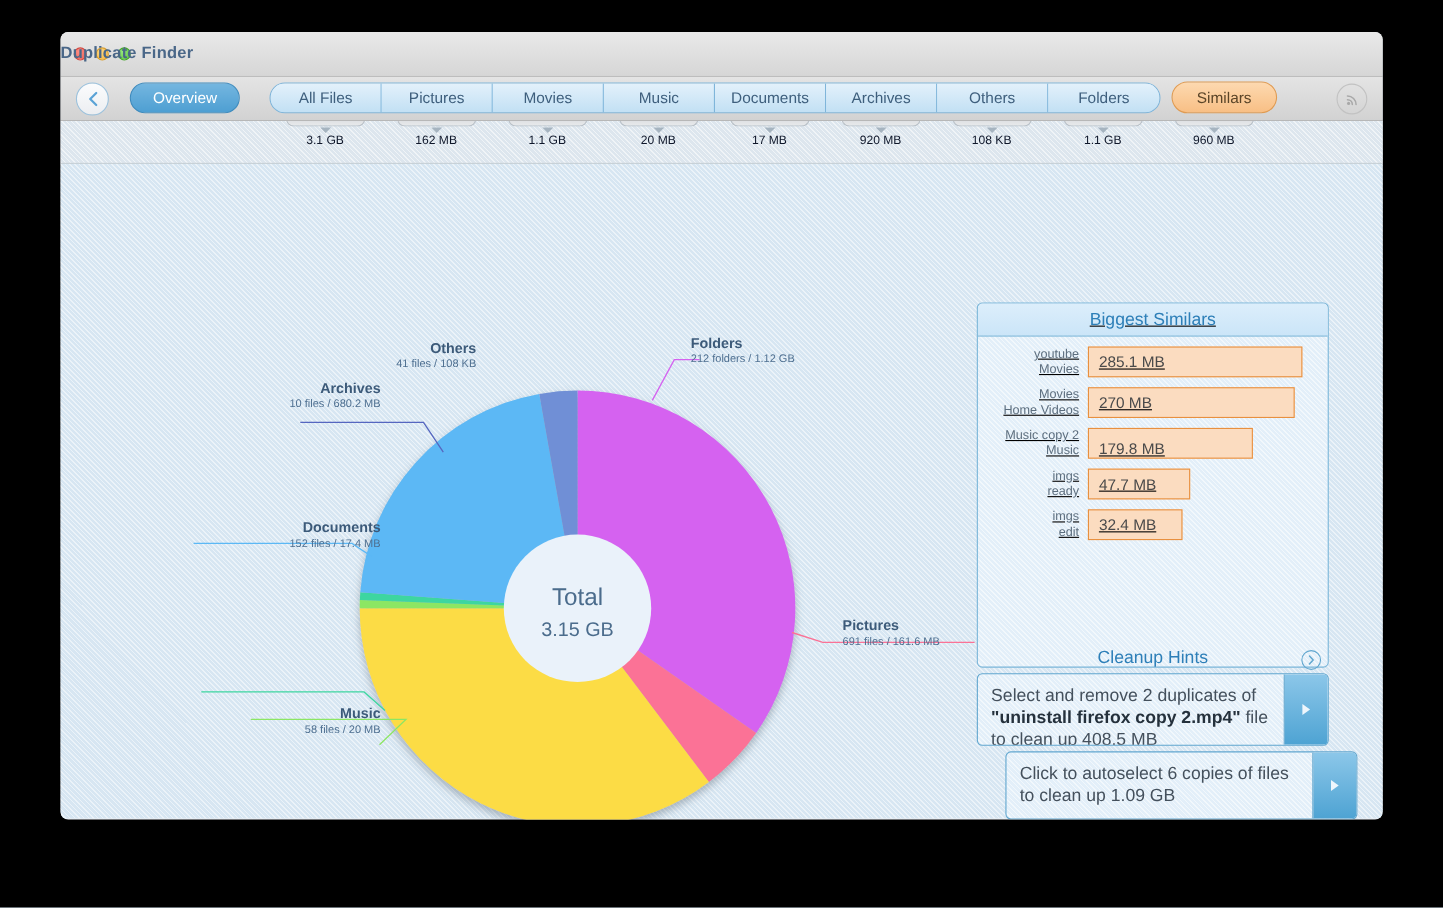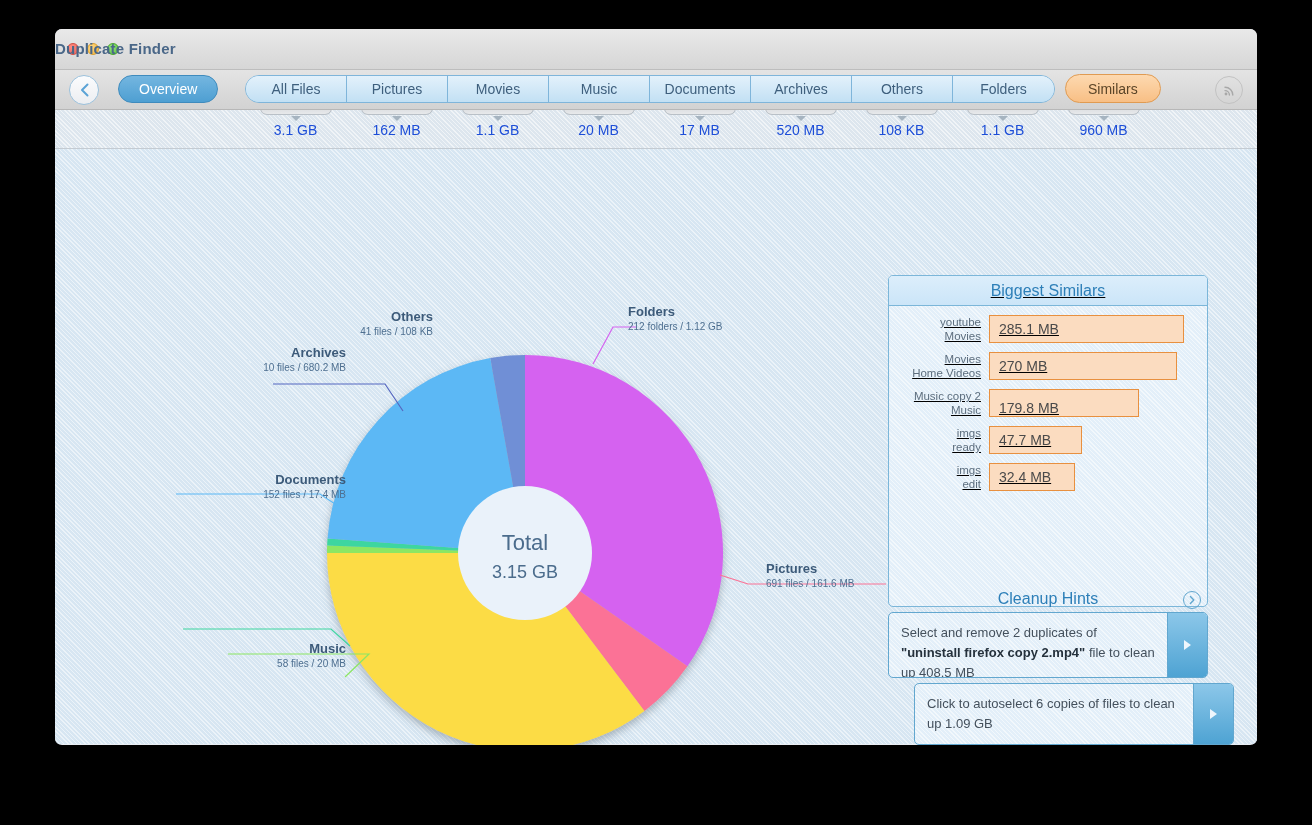--- a/index.html
+++ b/index.html
@@ -120,21 +120,21 @@
     border:1px solid #b9c0c7; border-top:none;
     border-radius:0 0 7px 7px;
     background: linear-gradient(to bottom,#d8dadd,#e7e9eb);
   }
   .strip-tri {
     width:0; height:0; margin-top:1px;
     border-left:5px solid transparent;
     border-right:5px solid transparent;
     border-top:5px solid #a6b4c0;
   }
-  .strip-val { font-size:14px; color:#1d4ed8; margin-top:1px; }
+  .strip-val { font-size:11px; color:#0f172a; margin-top:1px; }
 
   
   #content {
     position:relative;
     height:595px;
     background-color:#d7e6f2;
     background-image: repeating-linear-gradient(45deg, rgba(255,255,255,.5) 0 1px, rgba(0,0,0,0) 1px 3px);
   }
 
   
@@ -185,21 +185,21 @@
   }
   .hint {
     position:absolute; left:833px; width:320px;
     border:1px solid #62a7cf; border-radius:5px;
     background-color:#e3eff9;
     background-image: repeating-linear-gradient(45deg, rgba(255,255,255,.55) 0 1px, rgba(0,0,0,0) 1px 3px);
     display:flex; overflow:hidden; cursor:pointer;
   }
   .hint-text {
     flex:1; padding:10px 12px;
-    font-size:13px; line-height:20px; color:#44505c;
+    font-size:16px; line-height:20px; color:#44505c;
   }
   .hint-text b { color:#25313c; }
   .hint-arrow {
     width:40px;
     background: linear-gradient(to bottom,#8cc7e9,#4ea3d3);
     border-left:1px solid #62a7cf;
     display:flex; align-items:center; justify-content:center;
   }
 </style>
 </head>
@@ -290,21 +290,21 @@
         <div class="strip-val">20 MB</div>
       </div>
       <div class="strip-cell" style="left: 594px;">
         <div class="strip-cap"></div>
         <div class="strip-tri"></div>
         <div class="strip-val">17 MB</div>
       </div>
       <div class="strip-cell" style="left: 695px;">
         <div class="strip-cap"></div>
         <div class="strip-tri"></div>
-        <div class="strip-val">520 MB</div>
+        <div class="strip-val">920 MB</div>
       </div>
       <div class="strip-cell" style="left: 796px;">
         <div class="strip-cap"></div>
         <div class="strip-tri"></div>
         <div class="strip-val">108 KB</div>
       </div>
       <div class="strip-cell" style="left: 897px;">
         <div class="strip-cap"></div>
         <div class="strip-tri"></div>
         <div class="strip-val">1.1 GB</div>

